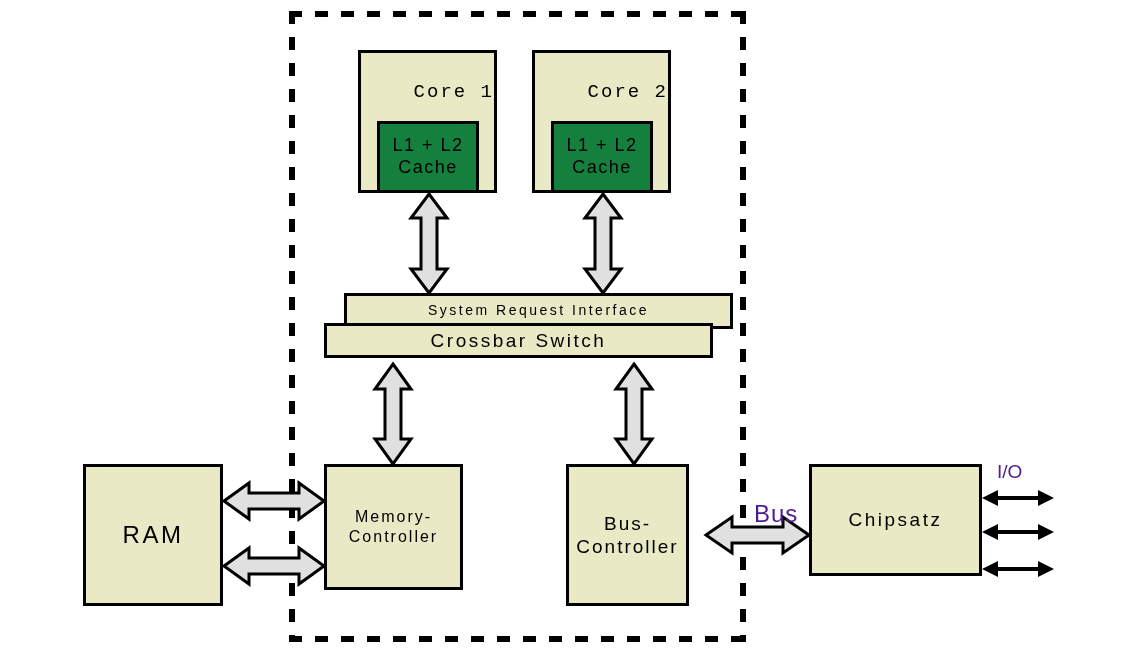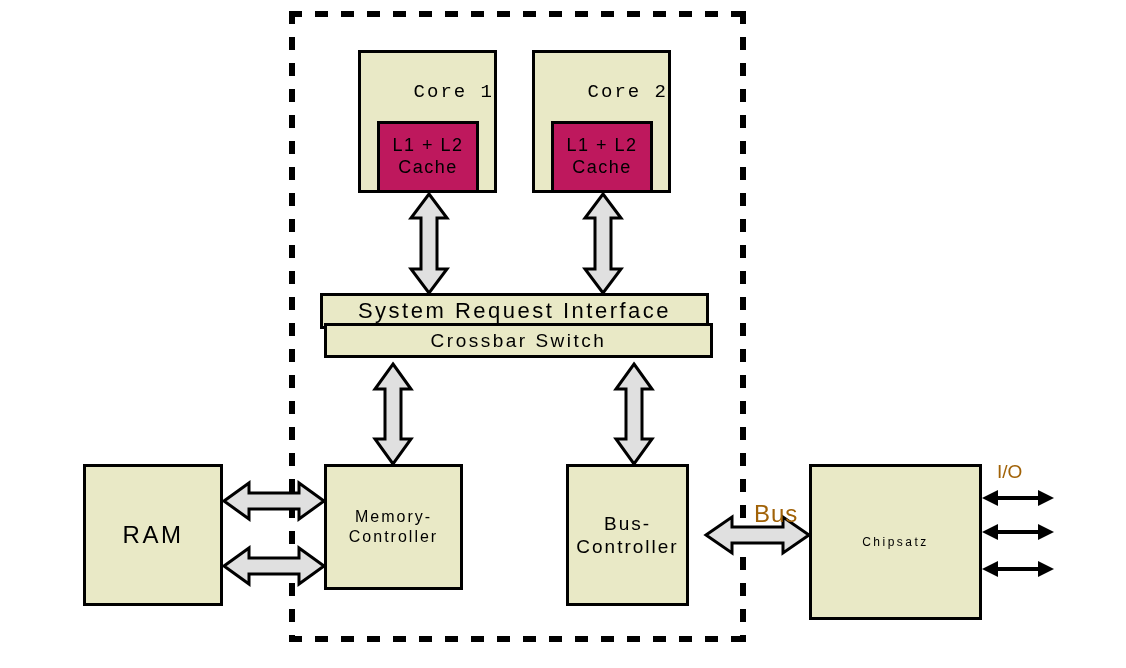--- a/index.html
+++ b/index.html
@@ -25,38 +25,38 @@
     display: flex;
     align-items: center;
     justify-content: center;
     text-align: center;
     color: #000000;
     letter-spacing: 2px;
     line-height: 1.22;
     white-space: pre-line;
   }
   .box.white {
-    background: #be185d;
+    background: #15803d;
   }
   .die-boundary {
     position: absolute;
     box-sizing: border-box;
     background:
       repeating-linear-gradient(to right,  #000 0 13px, transparent 13px 26px) top    left  / 100% 6px no-repeat,
       repeating-linear-gradient(to right,  #000 0 13px, transparent 13px 26px) bottom left  / 100% 6px no-repeat,
       repeating-linear-gradient(to bottom, #000 0 13px, transparent 13px 26px) top    left  / 6px 100% no-repeat,
       repeating-linear-gradient(to bottom, #000 0 13px, transparent 13px 26px) top    right / 6px 100% no-repeat;
   }
   .arrow-svg {
     position: absolute;
     overflow: visible;
   }
   .label-free {
     position: absolute;
-    color: #a16207;
+    color: #4c1d95;
     white-space: nowrap;
     letter-spacing: 1px;
   }
   .core-title {
     position: absolute;
     left: 0; right: 0;
     text-align: right;
     letter-spacing: 2px;
     font-family: Liberation Mono, monospace;
   }
@@ -84,21 +84,21 @@
 Cache</span>
   </div>
 
   <svg class="arrow-svg" style="left:409px; top:193px;" width="40" height="101" viewBox="0 0 40 101">
     <polygon points="20,1 38,25 28,25 28,76 38,76 20,100 2,76 12,76 12,25 2,25" fill="#e0e0e0" stroke="#000000" stroke-width="3" stroke-linejoin="miter"></polygon>
   </svg>
   <svg class="arrow-svg" style="left:583px; top:193px;" width="40" height="101" viewBox="0 0 40 101">
     <polygon points="20,1 38,25 28,25 28,76 38,76 20,100 2,76 12,76 12,25 2,25" fill="#e0e0e0" stroke="#000000" stroke-width="3" stroke-linejoin="miter"></polygon>
   </svg>
 
-  <div class="box" style="left:320px; top:293px; width:389px; height:36px; font-size:22px; letter-spacing:2.5px;">
+  <div class="box" style="left:344px; top:293px; width:389px; height:36px; font-size:14px; letter-spacing:2.5px;">
     <span>System Request Interface</span>
   </div>
   <div class="box" style="left:324px; top:323px; width:389px; height:35px; font-size:19px; letter-spacing:2.5px;">
     <span>Crossbar Switch</span>
   </div>
 
   <svg class="arrow-svg" style="left:373px; top:363px;" width="40" height="102" viewBox="0 0 40 102">
     <polygon points="20,1 38,26 28,26 28,76 38,76 20,101 2,76 12,76 12,26 2,26" fill="#e0e0e0" stroke="#000000" stroke-width="3" stroke-linejoin="miter"></polygon>
   </svg>
   <svg class="arrow-svg" style="left:614px; top:363px;" width="40" height="102" viewBox="0 0 40 102">
@@ -112,21 +112,21 @@
   <div class="box" style="left:324px; top:464px; width:139px; height:126px; font-size:16px; letter-spacing:2px;">
     <span>Memory-
 Controller</span>
   </div>
 
   <div class="box" style="left:566px; top:464px; width:123px; height:142px; font-size:19px; letter-spacing:2px;">
     <span>Bus-
 Controller</span>
   </div>
 
-  <div class="box" style="left:809px; top:464px; width:173px; height:156px; font-size:12px; letter-spacing:2.5px;">
+  <div class="box" style="left:809px; top:464px; width:173px; height:112px; font-size:19px; letter-spacing:2.5px;">
     <span>Chipsatz</span>
   </div>
 
   <svg class="arrow-svg" style="left:223px; top:481px;" width="102" height="40" viewBox="0 0 102 40">
     <polygon points="1,20 26,2 26,12 76,12 76,2 101,20 76,38 76,28 26,28 26,38" fill="#e0e0e0" stroke="#000000" stroke-width="3" stroke-linejoin="miter"></polygon>
   </svg>
   <svg class="arrow-svg" style="left:223px; top:546px;" width="102" height="40" viewBox="0 0 102 40">
     <polygon points="1,20 26,2 26,12 76,12 76,2 101,20 76,38 76,28 26,28 26,38" fill="#e0e0e0" stroke="#000000" stroke-width="3" stroke-linejoin="miter"></polygon>
   </svg>
 

